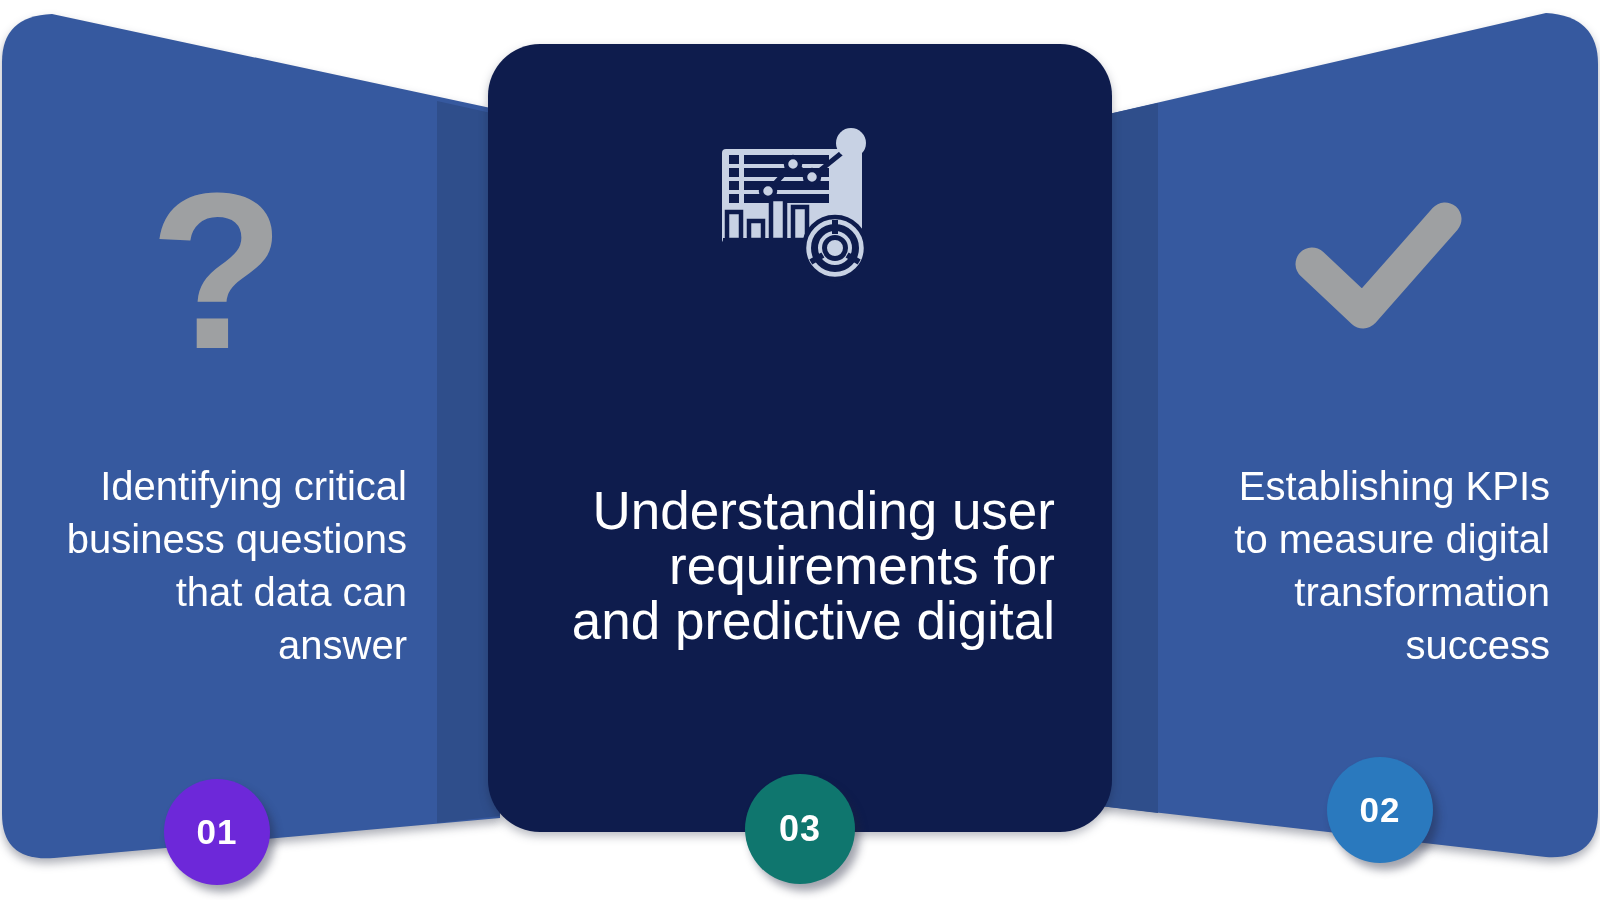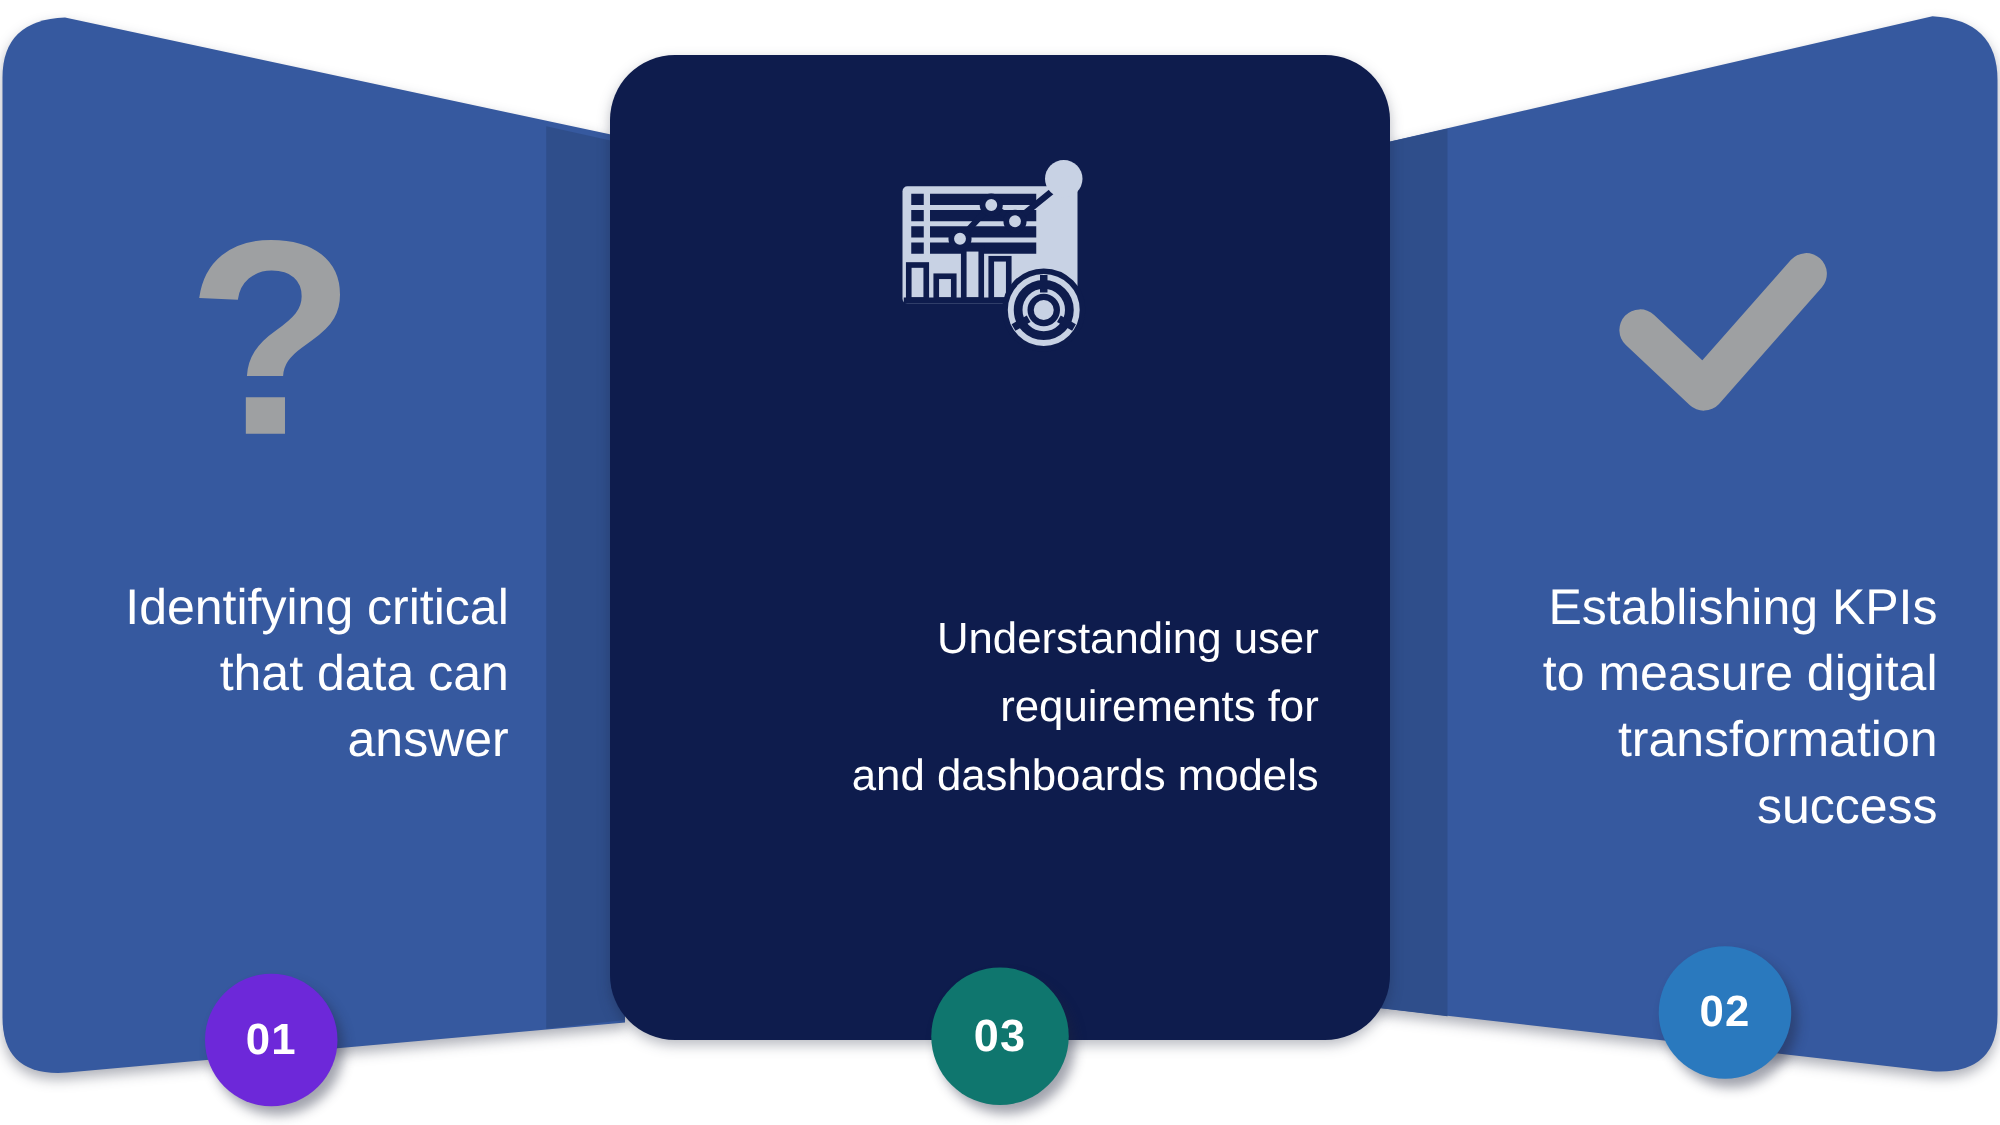--- a/index.html
+++ b/index.html
@@ -17,21 +17,21 @@
   .ic-navy-st{stroke:#0E1C4D;fill:none;}
   .ic-light-dot{fill:#C8D2E4;stroke:#0E1C4D;}
 
   .qmark{
     position:absolute;left:27px;top:160px;width:380px;height:222px;
     line-height:222px;text-align:center;font-size:222px;font-weight:700;
     color:#9EA0A2;user-select:none;
   }
   .panel-text{position:absolute;color:#FFFFFF;text-align:right;}
   .text-left  {left:27px;  top:460px;width:380px;font-size:40px;line-height:53px;}
-  .text-center{left:515px; top:483px;width:540px;font-size:35px;line-height:55px;}
+  .text-center{left:515px; top:483px;width:540px;font-size:53px;line-height:55px;}
   .text-right {left:1130px;top:460px;width:420px;font-size:40px;line-height:53px;}
 
   .badge{
     position:absolute;border-radius:50%;color:#FFFFFF;font-weight:700;
     display:flex;align-items:center;justify-content:center;
     box-shadow:5px 7px 9px rgba(30,35,60,0.42);letter-spacing:1px;
   }
   .badge-left  {left:164px; top:779px;width:106px;height:106px;font-size:35px;background:#6d28d9;}
   .badge-center{left:745px; top:774px;width:110px;height:110px;font-size:36px;background:#0f766e;}
   .badge-right {left:1327px;top:757px;width:106px;height:106px;font-size:35px;background:#2A79BE;}
@@ -85,28 +85,29 @@
       <line x1="835" y1="220" x2="835" y2="234" stroke="#0E1C4D" stroke-width="6"></line>
       <line x1="810.8" y1="262" x2="822.9" y2="255" stroke="#0E1C4D" stroke-width="6"></line>
       <line x1="859.2" y1="262" x2="847.1" y2="255" stroke="#0E1C4D" stroke-width="6"></line>
     </g>
   </svg>
 
   <div class="qmark">?</div>
 
   <div class="panel-text text-left">
     <div>Identifying critical</div>
+    <div>business questions</div>
     <div>that data can</div>
     <div>answer</div>
   </div>
 
   <div class="panel-text text-center">
     <div>Understanding user</div>
     <div>requirements for</div>
-    <div>and dashboards models</div>
+    <div>and predictive digital</div>
   </div>
 
   <div class="panel-text text-right">
     <div>Establishing KPIs</div>
     <div>to measure digital</div>
     <div>transformation</div>
     <div>success</div>
   </div>
 
   <div class="badge badge-left">01</div>

